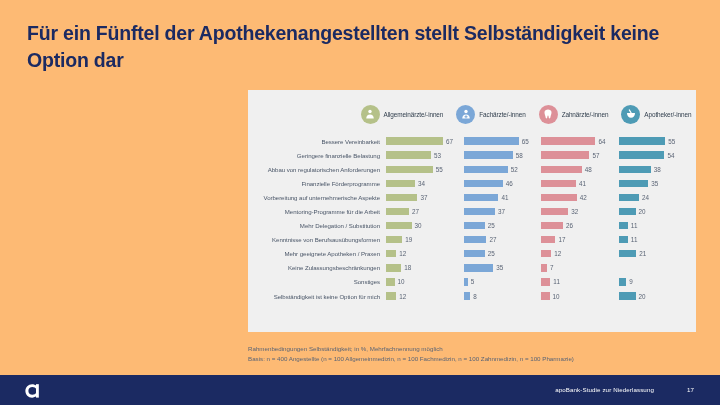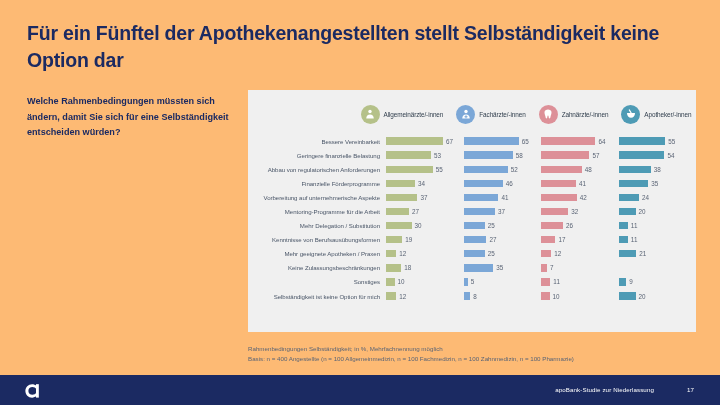--- a/index.html
+++ b/index.html
@@ -109,21 +109,20 @@
     font-size: 6.2px; color: #ffffff;
   }
 </style>
 </head>
 <body>
 
 <div class="slide">
 
   <div class="title">Für ein Fünftel der Apothekenangestellten stellt Selbständigkeit keine Option dar</div>
 
-  <div class="question">Welche Rahmenbedingungen müssten sich ändern, damit Sie sich für eine Selbständigkeit entscheiden würden?</div>
 
   <div class="panel">
     <div class="legend">
         <div class="legend-item">
           <span class="legend-icon" style="background: rgb(181, 193, 137);">
             <svg viewBox="0 0 24 24" width="12" height="12">
               <circle cx="12" cy="7" r="3.4" fill="#fff"></circle>
               <path d="M4.5 21 C4.5 15.8 7.8 12.8 12 12.8 C16.2 12.8 19.5 15.8 19.5 21 Z" fill="#fff"></path>
             </svg>
           </span>

